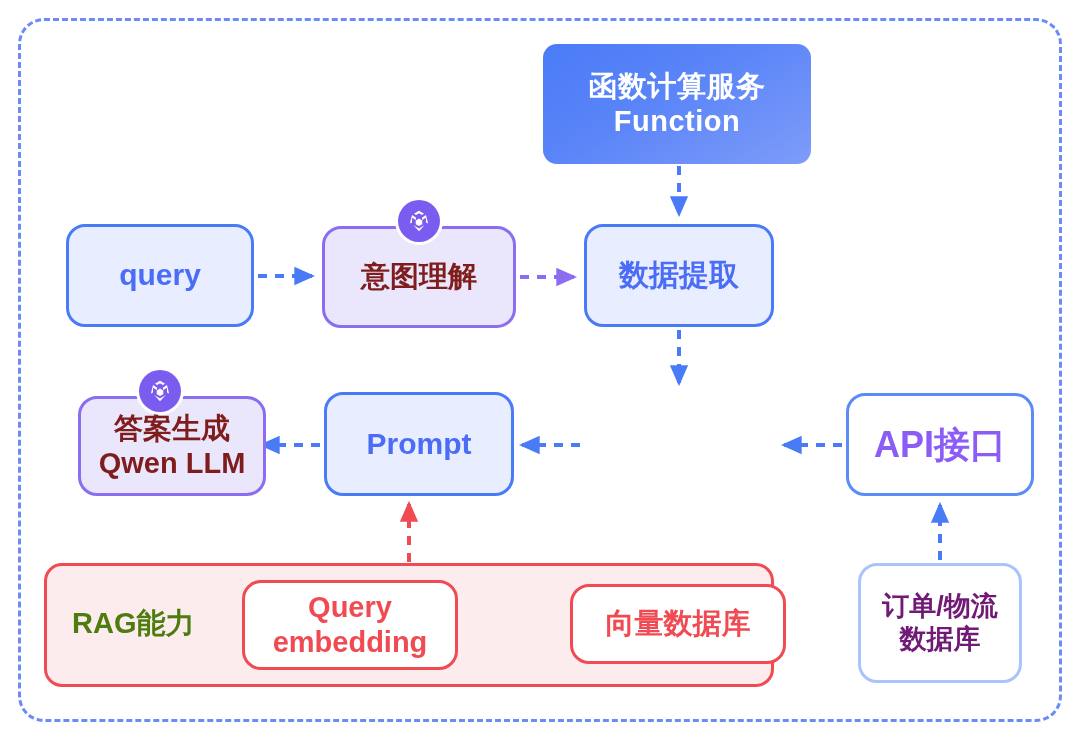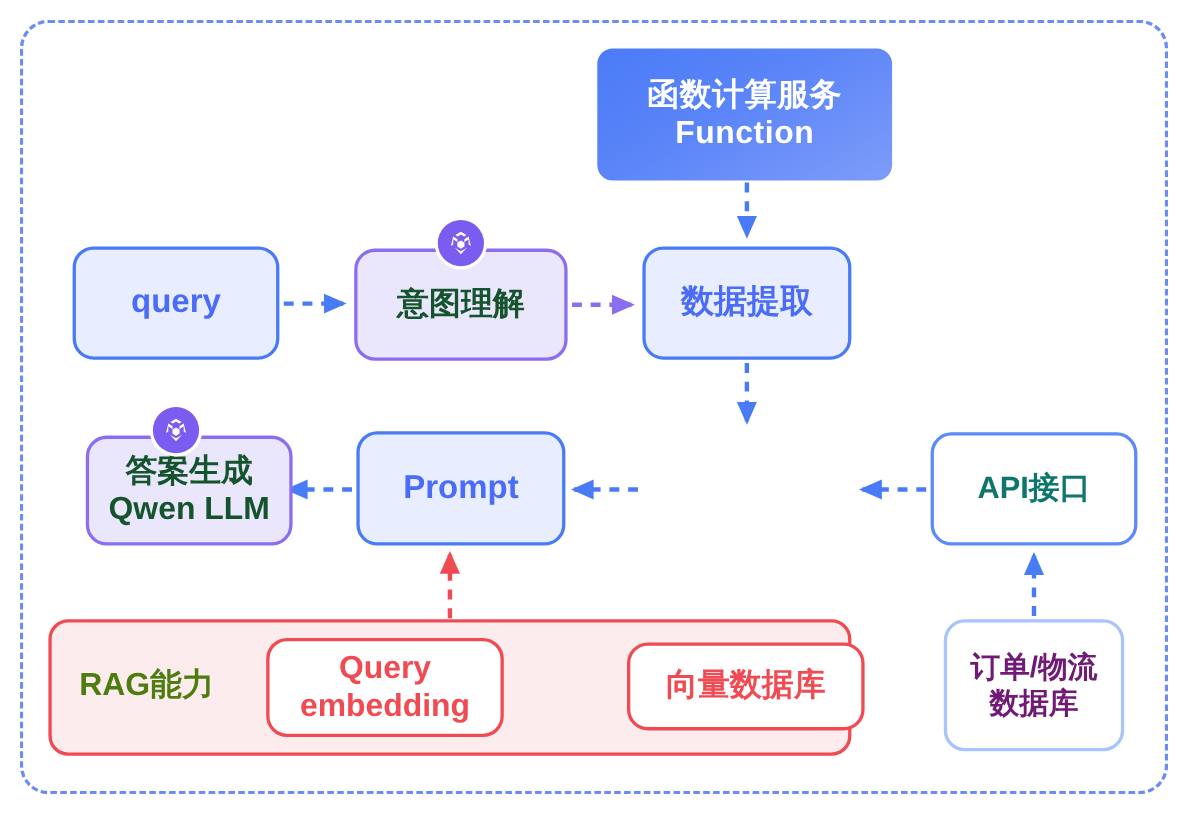--- a/index.html
+++ b/index.html
@@ -27,30 +27,30 @@
     border:none;
   }
 
   
   .node-blue{
     background:#e8eeff;border:3px solid #4a7bf7;color:#4a6cf7;
     font-size:30px;font-weight:600;
   }
   
   .node-white{
-    background:#ffffff;border:3px solid #5b8bf7;color:#0f766e;
-    font-size:28px;font-weight:600;
+    background:#ffffff;border:3px solid #5b8bf7;color:#8b5cf6;
+    font-size:36px;font-weight:600;
   }
   .node-white-soft{
     background:#ffffff;border:3px solid #a9c3fb;color:#701a75;
     font-size:27px;font-weight:600;text-align:center;
   }
   
   .node-purple{
-    background:#eae6fb;border:3px solid #8b6ef0;color:#14532d;
+    background:#eae6fb;border:3px solid #8b6ef0;color:#7f1d1d;
     font-size:29px;font-weight:600;
   }
   
   .node-red-outer{
     left:44px;top:563px;width:730px;height:124px;border-radius:18px;
     background:#fdeced;border:3px solid #f04b52;box-sizing:border-box;
     position:absolute;
   }
   .node-red-label{
     left:72px;top:594px;width:170px;height:60px;color:#4d7c0f;

